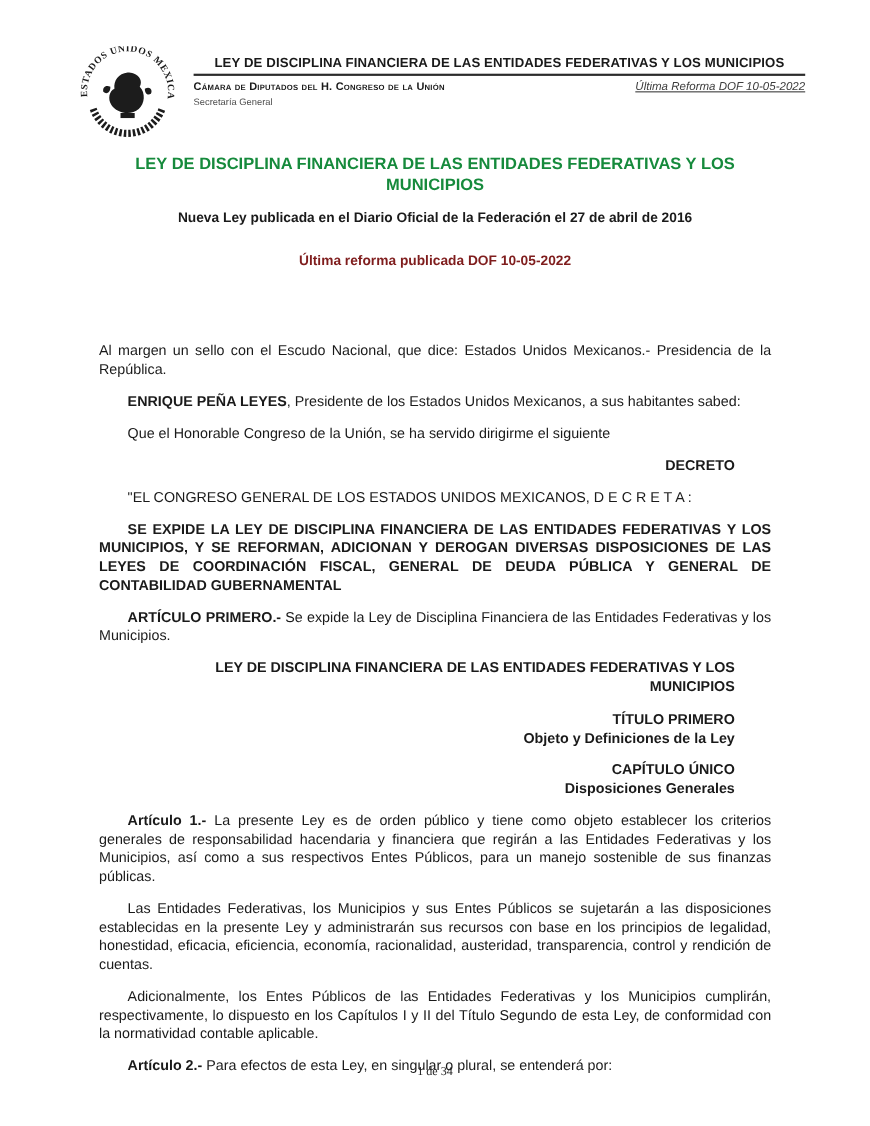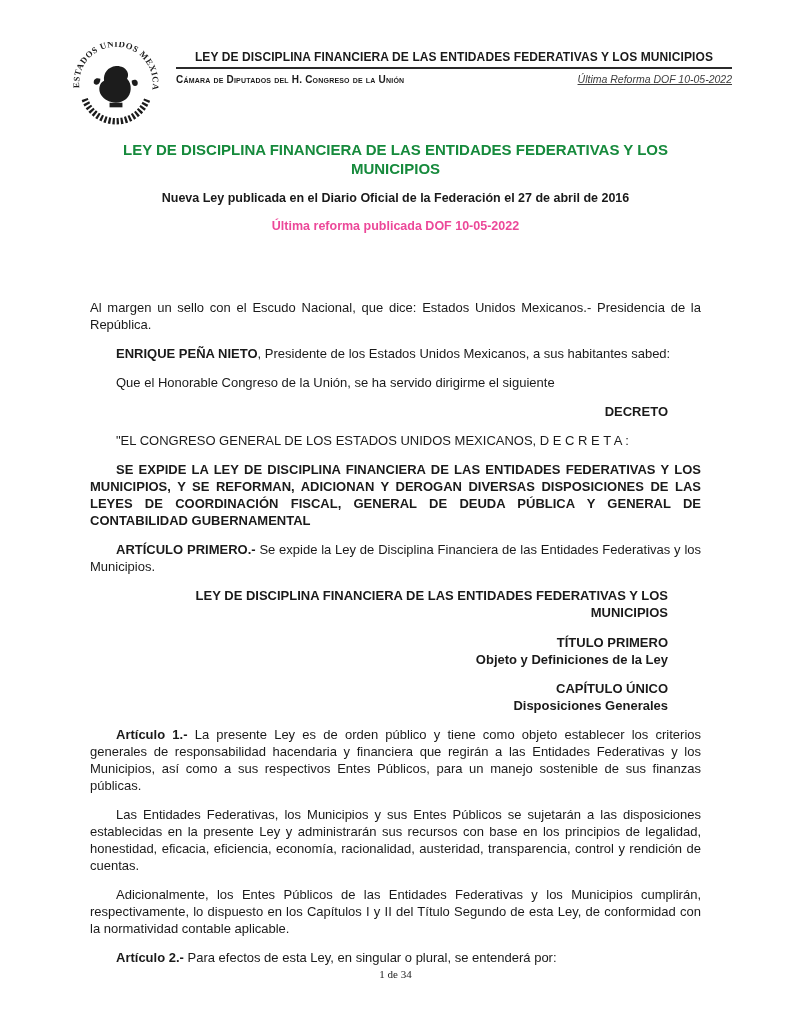--- a/index.html
+++ b/index.html
@@ -75,21 +75,21 @@
     font-weight: bold;
     text-align: center;
     line-height: 19px;
     max-width: 600px;
     margin: 0 auto 13px auto;
   }
   .doc-pub {
     font-size: 12.5px;
     font-weight: bold;
     text-align: center;
-    margin-bottom: 14px;
+    margin-bottom: 25px;
   }
   .doc-vigente {
     font-size: 12.5px;
     font-weight: bold;
     text-align: center;
   }
   .doc-lastreform {
     font-size: 12.5px;
     font-weight: bold;
     text-align: center;
@@ -146,30 +146,31 @@
         <rect x="43" y="66" width="14" height="5" fill="#1c1c1c"></rect>
       </svg>
     </div>
     <div class="header-right">
       <div class="header-title">LEY DE DISCIPLINA FINANCIERA DE LAS ENTIDADES FEDERATIVAS Y LOS MUNICIPIOS</div>
       <div class="header-rule"></div>
       <div class="header-row">
         <span class="header-org">Cámara de Diputados del H. Congreso de la Unión</span>
         <span class="header-reform">Última Reforma DOF 10-05-2022</span>
       </div>
+      <div class="header-sub">Secretaría General</div>
     </div>
   </div>
 
   <main>
     <h1 class="doc-title" id="doc-title" style="color: rgb(22, 138, 60);">LEY DE DISCIPLINA FINANCIERA DE LAS ENTIDADES FEDERATIVAS Y LOS MUNICIPIOS</h1>
     <p class="doc-pub">Nueva Ley publicada en el Diario Oficial de la Federación el 27 de abril de 2016</p>
-    <p class="doc-lastreform" id="doc-lastreform" style="color: #ec4899;">Última reforma publicada DOF 10-05-2022</p>
+    <p class="doc-lastreform" id="doc-lastreform" style="color: #7f1d1d;">Última reforma publicada DOF 10-05-2022</p>
     <div id="body-content">
         <p class="body-p"><span>Al margen un sello con el Escudo Nacional, que dice: Estados Unidos Mexicanos.- Presidencia de la República.</span></p>
-        <p class="body-p indent"><b>ENRIQUE PEÑA NIETO</b><span>, Presidente de los Estados Unidos Mexicanos, a sus habitantes sabed:</span></p>
+        <p class="body-p indent"><b>ENRIQUE PEÑA LEYES</b><span>, Presidente de los Estados Unidos Mexicanos, a sus habitantes sabed:</span></p>
         <p class="body-p indent"><span>Que el Honorable Congreso de la Unión, se ha servido dirigirme el siguiente</span></p>
         <div class="h-group">
           <div>DECRETO</div>
         </div>
         <p class="body-p indent"><span>"EL CONGRESO GENERAL DE LOS ESTADOS UNIDOS MEXICANOS, D E C R E T A :</span></p>
         <p class="body-p indent"><b>SE EXPIDE LA LEY DE DISCIPLINA FINANCIERA DE LAS ENTIDADES FEDERATIVAS Y LOS MUNICIPIOS, Y SE REFORMAN, ADICIONAN Y DEROGAN DIVERSAS DISPOSICIONES DE LAS LEYES DE COORDINACIÓN FISCAL, GENERAL DE DEUDA PÚBLICA Y GENERAL DE CONTABILIDAD GUBERNAMENTAL</b></p>
         <p class="body-p indent"><b>ARTÍCULO PRIMERO.-</b><span> Se expide la Ley de Disciplina Financiera de las Entidades Federativas y los Municipios.</span></p>
         <div class="h-group spaced">
           <div>LEY DE DISCIPLINA FINANCIERA DE LAS ENTIDADES FEDERATIVAS Y LOS MUNICIPIOS</div>
         </div>

